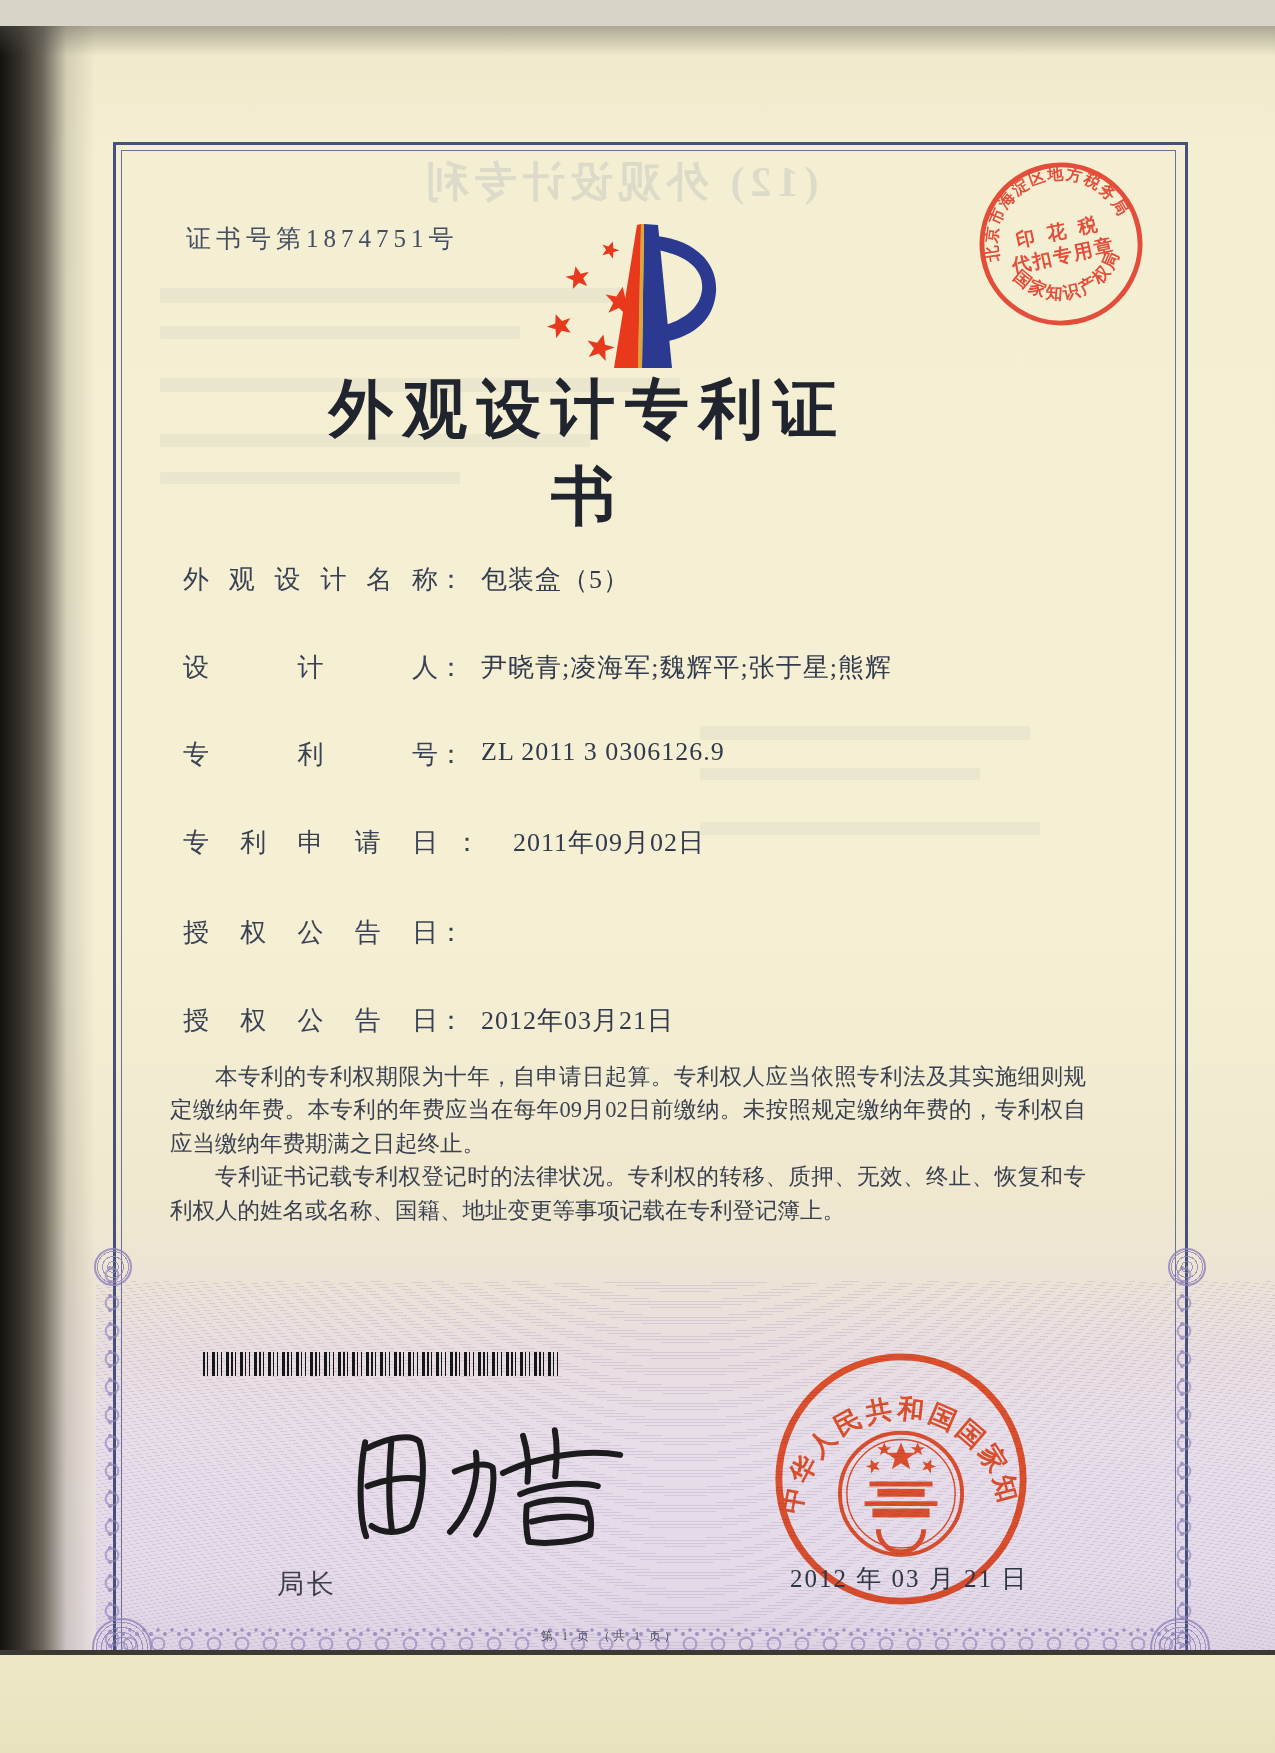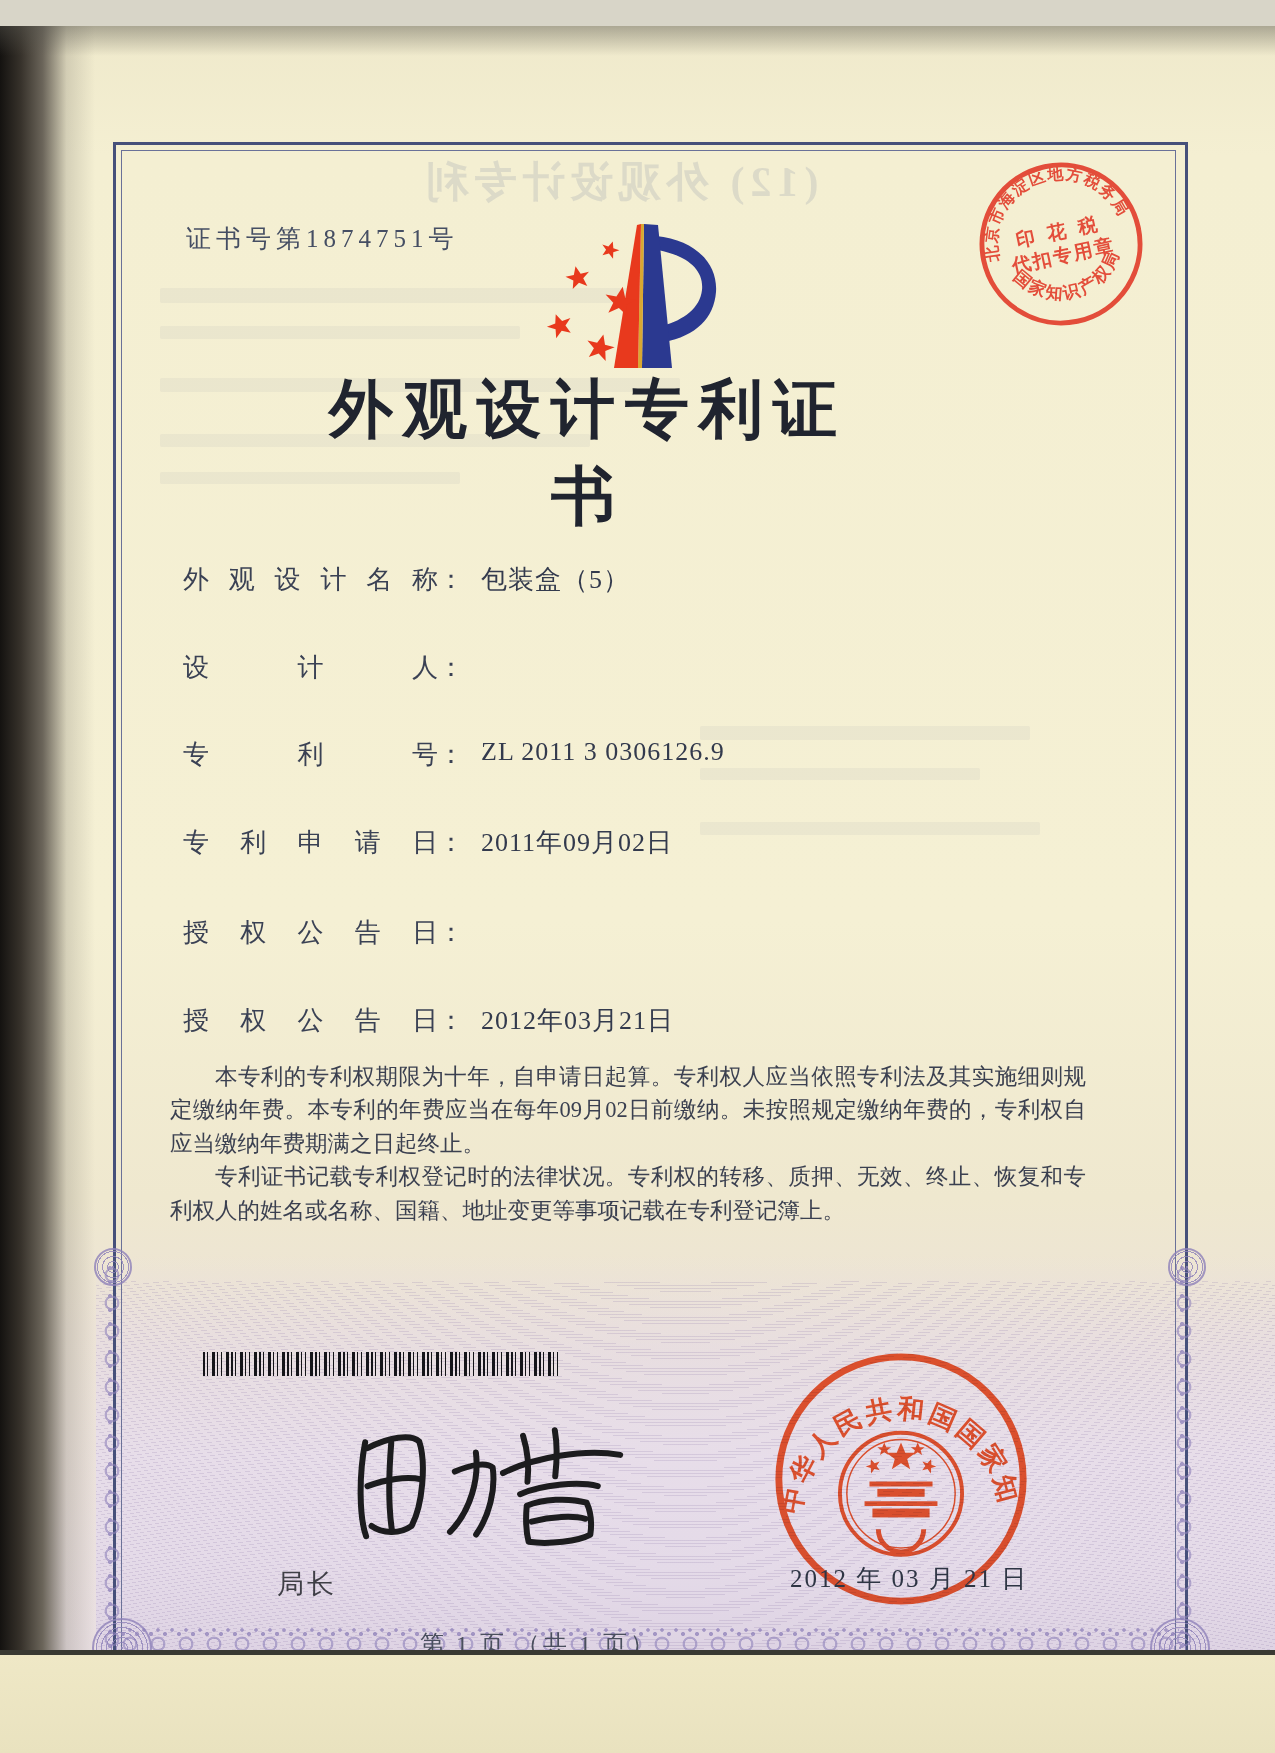--- a/index.html
+++ b/index.html
@@ -51,33 +51,33 @@
   .ghost-bar{position:absolute;background:rgba(110,115,135,.07);border-radius:2px;}
   
   .cert-no{position:absolute;left:186px;top:196px;font-size:25px;letter-spacing:5px;color:#454e63;}
   .logo{position:absolute;left:538px;top:190px;width:200px;height:160px;}
   .title{position:absolute;left:318px;top:340px;width:540px;text-align:center;
          font-size:64px;font-weight:700;letter-spacing:10px;color:#20242f;}
   .field{position:absolute;left:183px;font-size:26px;color:#3a4154;display:flex;white-space:nowrap;}
   .field .lbl{display:inline-block;width:255px;text-align:justify;text-align-last:justify;}
   .field .sep{display:inline-block;width:26px;}
   .field .val{letter-spacing:1px;color:#333a4d;margin-left:17px;}
-  .f1{top:536px;align-items:center;} .f2{top:624px;} .f3{top:711px;} .f4{top:799px;} .f5{top:889px;} .f6{top:977px;}
+  .f1{top:536px;align-items:center;} .f2{top:624px;} .f3{top:711px;} .f4{top:799px;gap:16px;} .f5{top:889px;} .f6{top:977px;}
   .body-text{position:absolute;left:170px;top:1034px;width:916px;font-size:22.5px;
              line-height:33.4px;color:#3b4050;text-align:justify;}
   .body-text p{margin:0;text-indent:2em;}
   .barcode{position:absolute;left:203px;top:1326px;width:358px;height:24px;
      background:repeating-linear-gradient(90deg,#15151a 0 2px,rgba(0,0,0,0) 2px 4px,#15151a 4px 5px,rgba(0,0,0,0) 5px 9px,#15151a 9px 12px,rgba(0,0,0,0) 12px 14px,#15151a 14px 15px,rgba(0,0,0,0) 15px 18px,#15151a 18px 19px,rgba(0,0,0,0) 19px 23px,#15151a 23px 26px,rgba(0,0,0,0) 26px 28px);}
   .sig-role{position:absolute;left:277px;top:1508px;font-size:27px;letter-spacing:3px;color:#3f3f46;
             font-family:"Liberation Sans",sans-serif;margin-top:32px;}
   .signature{position:absolute;left:330px;top:1392px;width:310px;height:150px;transform:rotate(-3deg);}
   .seal{position:absolute;left:768px;top:1320px;width:266px;height:266px;opacity:.93;mix-blend-mode:multiply;}
   .issue-date{position:absolute;left:790px;top:1536px;font-size:25px;letter-spacing:2px;color:#2e3544;z-index:6;}
-  .footer{position:absolute;left:420px;top:1602px;width:360px;text-align:left;
-          font-size:24px;letter-spacing:3px;color:#4a4f5e;}
+  .footer{position:absolute;left:430px;top:1602px;width:360px;text-align:center;
+          font-size:12px;letter-spacing:3px;color:#4a4f5e;}
   .tax-stamp{position:absolute;left:975px;top:130px;width:172px;height:176px;transform:rotate(-12deg);opacity:.92;}
   svg text{user-select:none;}
 </style>
 </head>
 <body>
 
 <div class="stage">
 
   <div class="page">
 
@@ -123,20 +123,21 @@
     <div class="title">外观设计专利证书</div>
 
     <div class="field f1">
       <span class="lbl">外观设计名称</span>
         <span class="sep">：</span>
         <span class="val">包装盒（5）</span>
     </div>
     <div class="field f2">
       <span class="lbl">设计人</span>
         <span class="sep">：</span>
+        <span class="val">尹晓青;凌海军;魏辉平;张于星;熊辉</span>
     </div>
     <div class="field f3">
       <span class="lbl">专利号</span>
         <span class="sep">：</span>
         <span class="val">ZL 2011 3 0306126.9</span>
     </div>
     <div class="field f4">
       <span class="lbl">专利申请日</span>
         <span class="sep">：</span>
         <span class="val">2011年09月02日</span>

